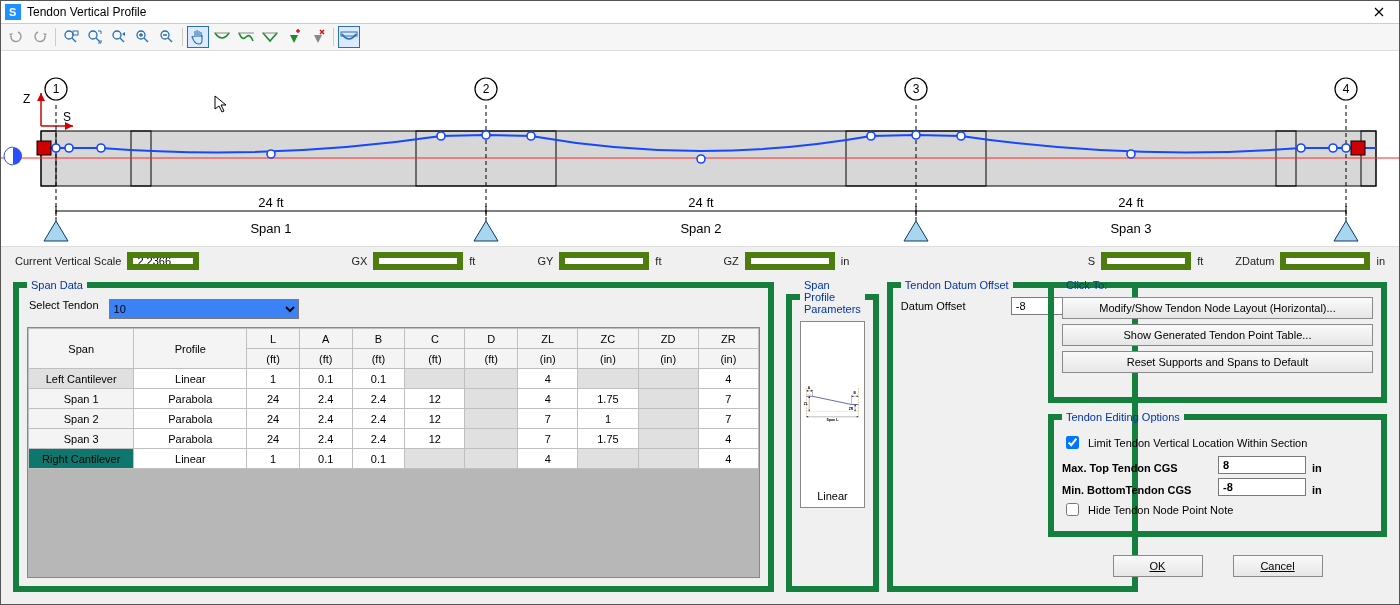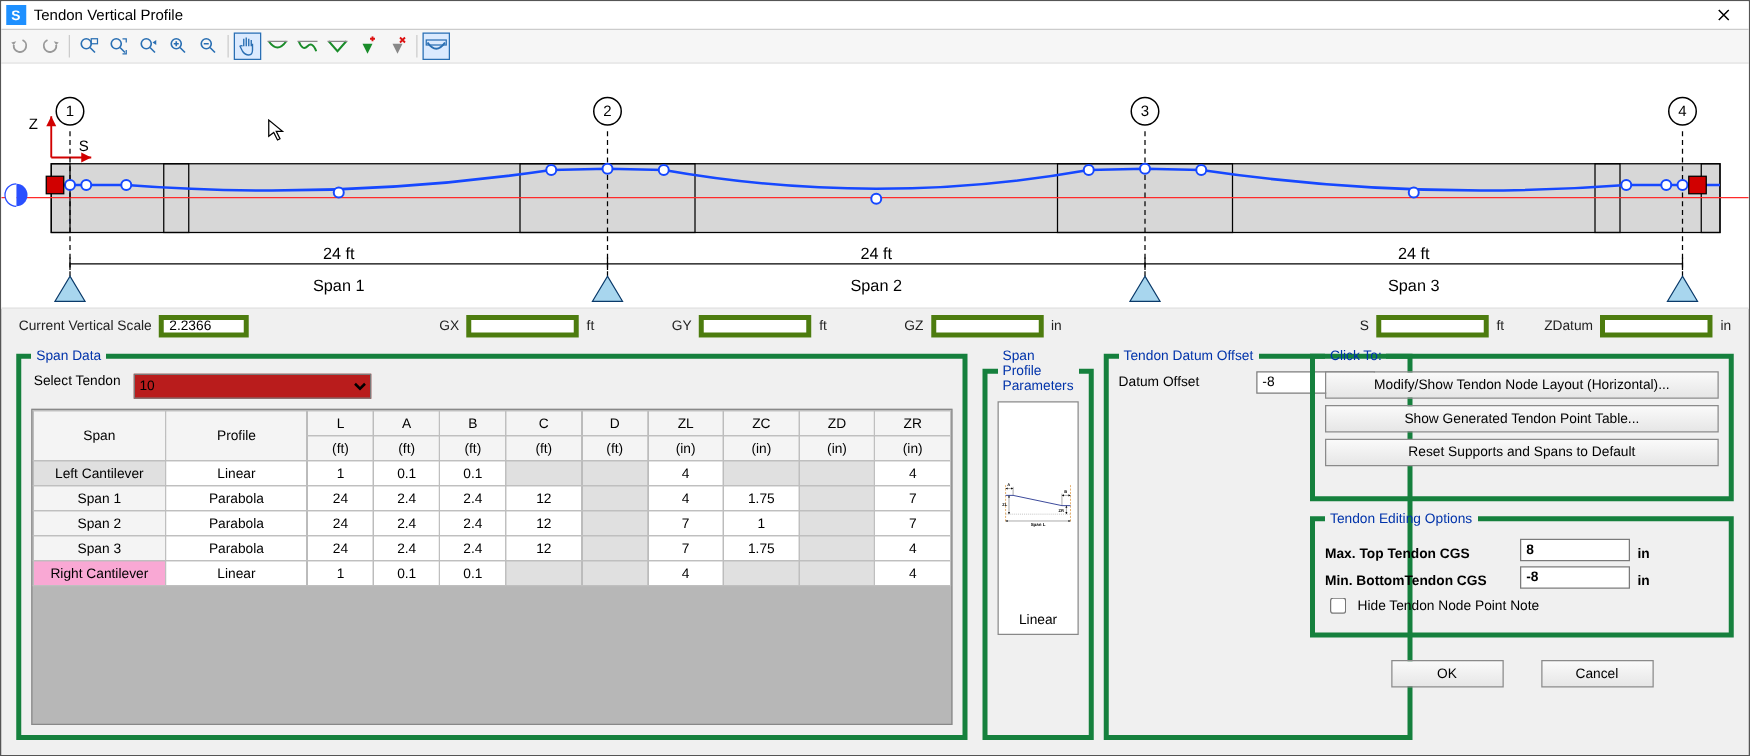--- a/index.html
+++ b/index.html
@@ -10,41 +10,41 @@
   .titlebar-title{flex:1;font-size:12px;padding-left:2px;}
   .titlebar-close{width:40px;height:22px;display:flex;align-items:center;justify-content:center;}
   .titlebar-close svg{width:10px;height:10px;}
   .toolbar{height:26px;background:#f6f6f6;display:flex;align-items:center;padding:0 4px;gap:2px;border-bottom:1px solid #ddd;}
   .tb-btn{width:20px;height:20px;display:flex;align-items:center;justify-content:center;border:1px solid transparent;}
   .tb-btn.selected{border:1px solid #2a6fb3;background:#dbeafe;}
   .tb-sep{width:1px;height:18px;background:#ccc;margin:0 2px;}
   .profile-area{background:#fff;height:195px;position:relative;border-bottom:1px solid #ddd;}
   .controls-row{height:28px;display:flex;align-items:center;padding:0 14px;gap:6px;}
   .ctrl-label{color:#222;}
-  .ctrl-input{height:18px;border:4px solid #4d7c0f;background:#fff;font:inherit;padding:0 4px;box-sizing:border-box;}
+  .ctrl-input{height:18px;border:6px solid #4d7c0f;background:#fff;font:inherit;padding:0 4px;box-sizing:border-box;}
   .panel-row{flex:1;display:flex;gap:12px;padding:4px 12px 12px 12px;}
-  fieldset.group{border:4px solid #15803d;padding:6px 8px 8px 8px;margin:0;}
+  fieldset.group{border:6px solid #15803d;padding:6px 8px 8px 8px;margin:0;}
   fieldset.group>legend{color:#0033aa;padding:0 4px;font-size:11px;}
   .span-data{flex:1;min-width:0;display:flex;flex-direction:column;}
   .select-row{display:flex;align-items:flex-start;gap:10px;margin:2px 0 8px 2px;}
-  select.sel{height:20px;width:190px;border:1px solid #7a7a7a;font:inherit;background:#b91c1c;}
+  select.sel{height:20px;width:190px;border:1px solid #7a7a7a;font:inherit;background:#3b82f6;}
   table.tbl{border-collapse:collapse;width:100%;table-layout:fixed;}
   table.tbl th,table.tbl td{border:1px solid #bfbfbf;height:20px;text-align:center;font-weight:normal;box-sizing:border-box;overflow:hidden;}
   table.tbl th{background:#f4f4f4;}
   table.tbl td{background:#fff;}
   table.tbl td.shade{background:#e0e0e0;}
   .tbl-wrap{flex:1;background:#b7b7b7;border:1px solid #888;overflow:hidden;}
   .right-col{width:339px;display:flex;flex-direction:column;gap:8px;}
   .mid-col{width:250px;display:flex;flex-direction:row;gap:8px;}
   .btn{height:22px;border:1px solid #8a8a8a;background:linear-gradient(#fafafa,#e6e6e6);font:inherit;cursor:pointer;}
   .btn-wide{display:block;width:100%;margin-bottom:5px;}
   .opt-row{display:flex;align-items:flex-end;gap:6px;margin:4px 0;font-weight:bold;}
   .opt-row input[type=text]{width:88px;height:18px;border:1px solid #7a7a7a;font:inherit;text-align:left;padding:0 4px;box-sizing:border-box;}
   .chk{display:flex;align-items:center;gap:6px;margin:4px 0;}
-  .action-row{display:flex;justify-content:center;gap:30px;margin-top:10px;}
+  .action-row{display:flex;justify-content:center;gap:30px;margin-top:10px;text-decoration:underline;}
   .action-row .btn{width:90px;}
   .diagram-box{border:1px solid #888;background:#fff;height:185px;display:flex;flex-direction:column;}
   .diagram-box svg{flex:1;}
   .diagram-cap{text-align:center;padding:3px 0 5px 0;}
   .datum-row{display:flex;align-items:center;gap:10px;}
   .datum-row input[type=text]{width:95px;height:18px;border:1px solid #7a7a7a;font:inherit;padding:0 4px;text-align:left;box-sizing:border-box;}
   .cursor{position:absolute;left:213px;top:44px;pointer-events:none;}
 </style>
 </head>
 <body>
@@ -376,21 +376,21 @@
                 <td>2.4</td>
                 <td>2.4</td>
                 <td>12</td>
                 <td class="shade"></td>
                 <td>7</td>
                 <td>1.75</td>
                 <td class="shade"></td>
                 <td>4</td>
               </tr>
               <tr>
-                <th style="background: #f9a8d4;">Right Cantilever</th>
+                <th style="background: #0f766e;">Right Cantilever</th>
                 <td>Linear</td>
                 <td>1</td>
                 <td>0.1</td>
                 <td>0.1</td>
                 <td class="shade"></td>
                 <td class="shade"></td>
                 <td>4</td>
                 <td class="shade"></td>
                 <td class="shade"></td>
                 <td>4</td>
@@ -453,20 +453,24 @@
 
     <div class="right-col">
       <fieldset class="group">
         <legend>Click To:</legend>
         <button class="btn btn-wide">Modify/Show Tendon Node Layout (Horizontal)...</button>
         <button class="btn btn-wide">Show Generated Tendon Point Table...</button>
         <button class="btn btn-wide" style="margin-bottom:16px">Reset Supports and Spans to Default</button>
       </fieldset>
       <fieldset class="group">
         <legend>Tendon Editing Options</legend>
+        <label class="chk">
+          <input type="checkbox" checked="" style="">
+          <span>Limit Tendon Vertical Location Within Section</span>
+        </label>
         <div class="opt-row">
           <span style="width:150px">Max. Top Tendon CGS</span>
           <input type="text" value="8" style="">
           <span>in</span>
         </div>
         <div class="opt-row">
           <span style="width:150px">Min. BottomTendon CGS</span>
           <input type="text" value="-8" style="">
           <span>in</span>
         </div>

